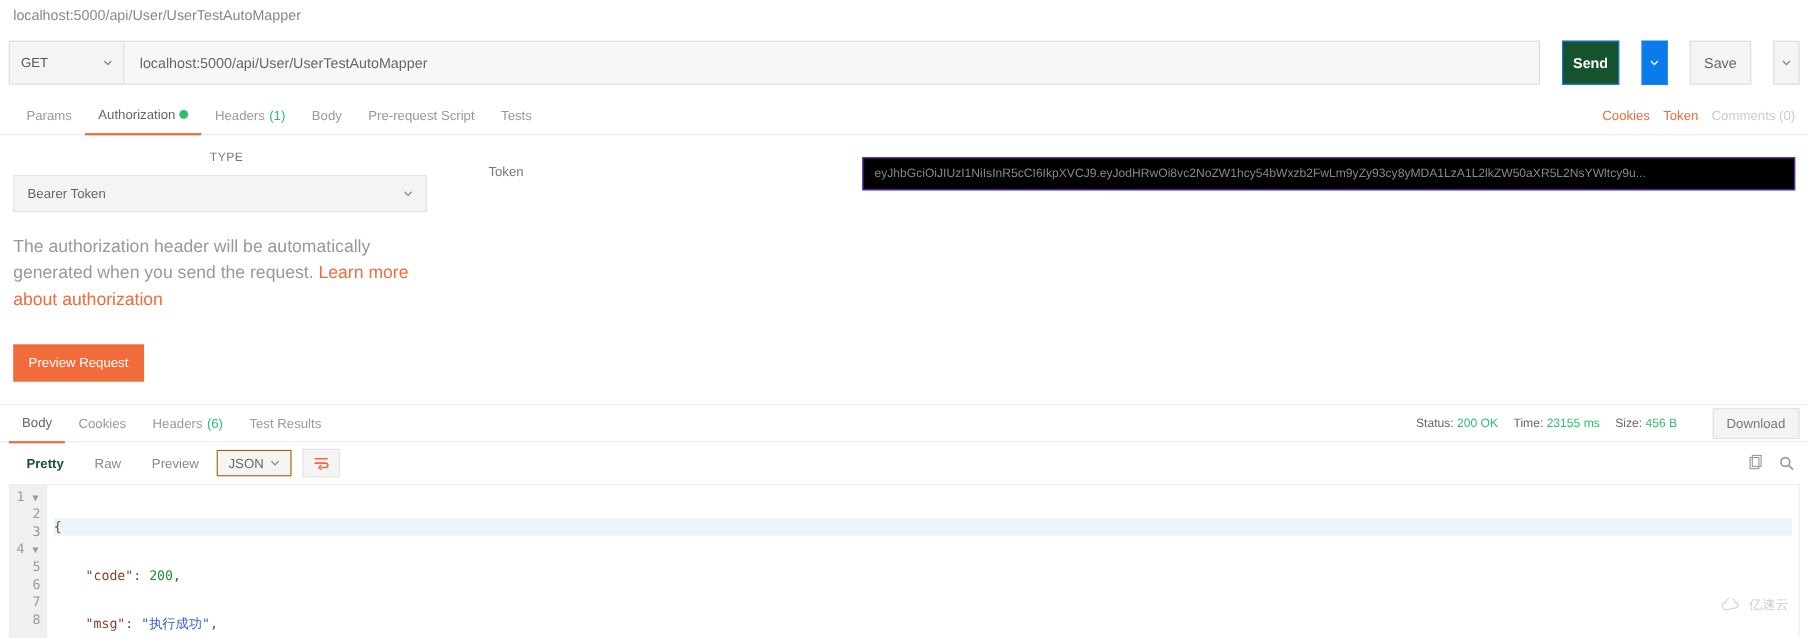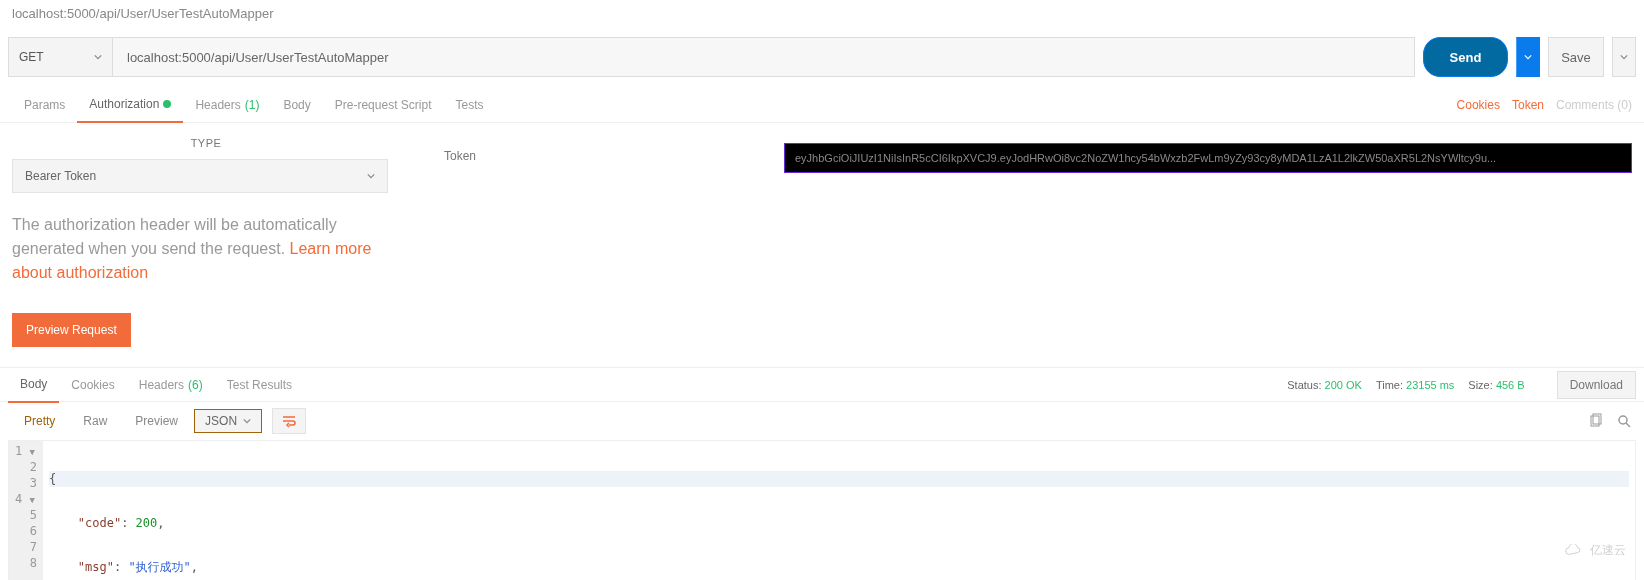--- a/index.html
+++ b/index.html
@@ -1,23 +1,23 @@
 <!DOCTYPE html>
 <html><head>
 <meta charset="utf-8">
 <style>
 * { box-sizing: border-box; margin: 0; padding: 0; }
 body { font-family: -apple-system, BlinkMacSystemFont, "Segoe UI", Arial, sans-serif; font-size: 12px; color: #666; background: #fff; width: 1644px; }
 .topbar { padding: 6px 12px; font-size: 13px; color: #888; }
-.url-row { display: flex; gap: 8px; padding: 10px 8px; align-items: stretch; }
+.url-row { display: flex; gap: 20px; padding: 10px 8px; align-items: stretch; }
 .method-sel { display: flex; align-items: center; justify-content: space-between; width: 104px; background: #f4f4f4; border: 1px solid #ddd; border-right: none; color: #555; padding: 0 10px; cursor: pointer; }
 .url-input { flex: 1; background: #f7f7f7; border: 1px solid #ddd; color: #666; font-size: 13px; padding: 0 14px; height: 40px; }
 .method-wrap { display: flex; height: 40px; flex: 1; }
 .btn { display: flex; align-items: center; justify-content: center; height: 40px; border: 1px solid; cursor: pointer; font-size: 13px; }
-.btn-send { background: #0369a1; border-color: #097BED; color: #fff; width: 85px; font-weight: 600; border-radius: 17px; }
+.btn-send { background: #14532d; border-color: #097BED; color: #fff; width: 52px; font-weight: 600; }
 .btn-send-caret { background: #097BED; border-color: #097BED; color: #fff; width: 24px; border-left: 1px solid rgba(255,255,255,.25); }
 .btn-save { background: #f4f4f4; color: #666; border-color: #ddd; width: 56px; }
 .btn-save-caret { background: #f4f4f4; color: #888; border-color: #ddd; width: 24px; }
 .tabs-row { display: flex; align-items: center; padding: 0 12px; border-bottom: 1px solid #eee; height: 36px; }
 .tab { padding: 0 12px; height: 36px; display: flex; align-items: center; color: #999; cursor: pointer; font-size: 12px; gap: 4px; }
 .tab.active { color: #666; border-bottom: 2px solid #F26B3A; }
 .dot { width: 8px; height: 8px; border-radius: 50%; background: #2BBF6C; display: inline-block; }
 .badge-g { color: #2BBF6C; }
 .tabs-right { margin-left: auto; display: flex; gap: 12px; font-size: 12px; }
 .link-o { color: #F26B3A; cursor: pointer; }
@@ -30,21 +30,21 @@
 .preview-btn { margin-top: 28px; background: #F26B3A; color: #fff; border: none; padding: 10px 14px; font-size: 12px; cursor: pointer; }
 .auth-right { flex: 1; display: flex; padding-top: 6px; padding-left: 24px; }
 .token-label { width: 340px; color: #777; padding-top: 6px; }
 .token-input { flex: 1; border: 1px solid #6d28d9; height: 30px; padding: 0 10px; color: #888; font-size: 11px; background: #000000; }
 .resp-tabs { display: flex; align-items: center; padding: 0 8px; border-bottom: 1px solid #eee; height: 34px; }
 .resp-status { margin-left: auto; display: flex; gap: 14px; font-size: 11px; align-items: center; }
 .status-val { color: #2BBF6C; }
 .dl-btn { background: #f4f4f4; border: 1px solid #e0e0e0; color: #777; padding: 6px 12px; cursor: pointer; margin-left: 18px; font-size: 12px; }
 .resp-toolbar { display: flex; align-items: center; padding: 6px 12px; gap: 4px; }
 .tb-btn { padding: 6px 12px; color: #888; cursor: pointer; font-size: 12px; }
-.tb-btn.active { color: #a16207; }
+.tb-btn.active { color: #14532d; font-weight: bold; }
 .tb-select { background: #f4f4f4; border: 1px solid #a16207; padding: 4px 10px; color: #666; display: flex; align-items: center; gap: 6px; cursor: pointer; }
 .wrap-btn { background: #f4f4f4; border: 1px solid #e3e3e3; padding: 4px 8px; margin-left: 6px; color: #F26B3A; cursor: pointer; display: flex; align-items: center; }
 .tb-right { margin-left: auto; display: flex; gap: 12px; color: #999; }
 .code-area { display: flex; border: 1px solid #eee; margin: 0 8px; font-family: Consolas, Menlo, monospace; font-size: 12px; }
 .gutter { background: #f0f0f0; color: #999; text-align: right; padding: 2px 6px; user-select: none; }
 .gutter div { line-height: 16px; height: 16px; }
 .code { flex: 1; padding: 2px 6px; white-space: pre; }
 .code div { line-height: 16px; height: 16px; }
 .hl-line { background: #eef3fa; }
 .j-punc { color: #555; }

